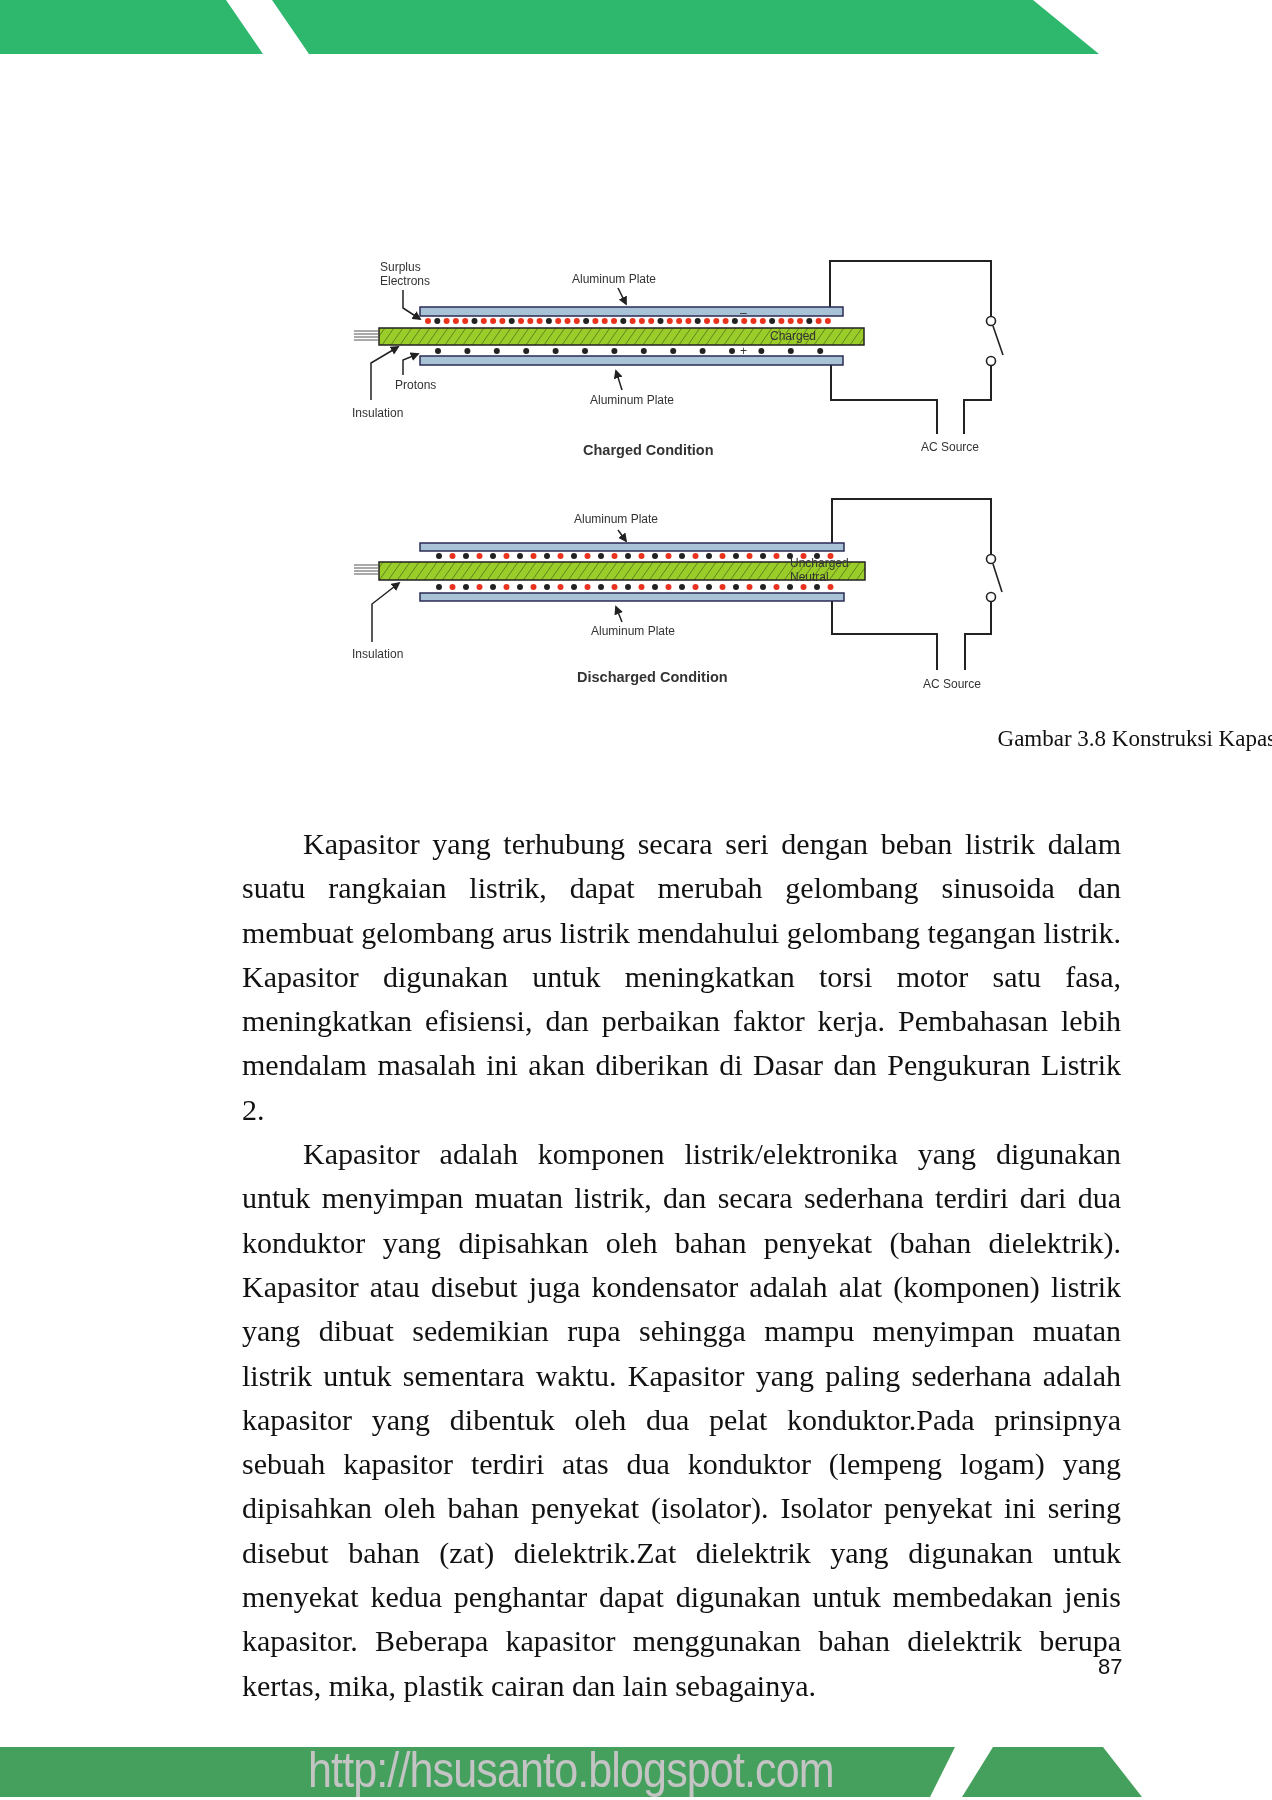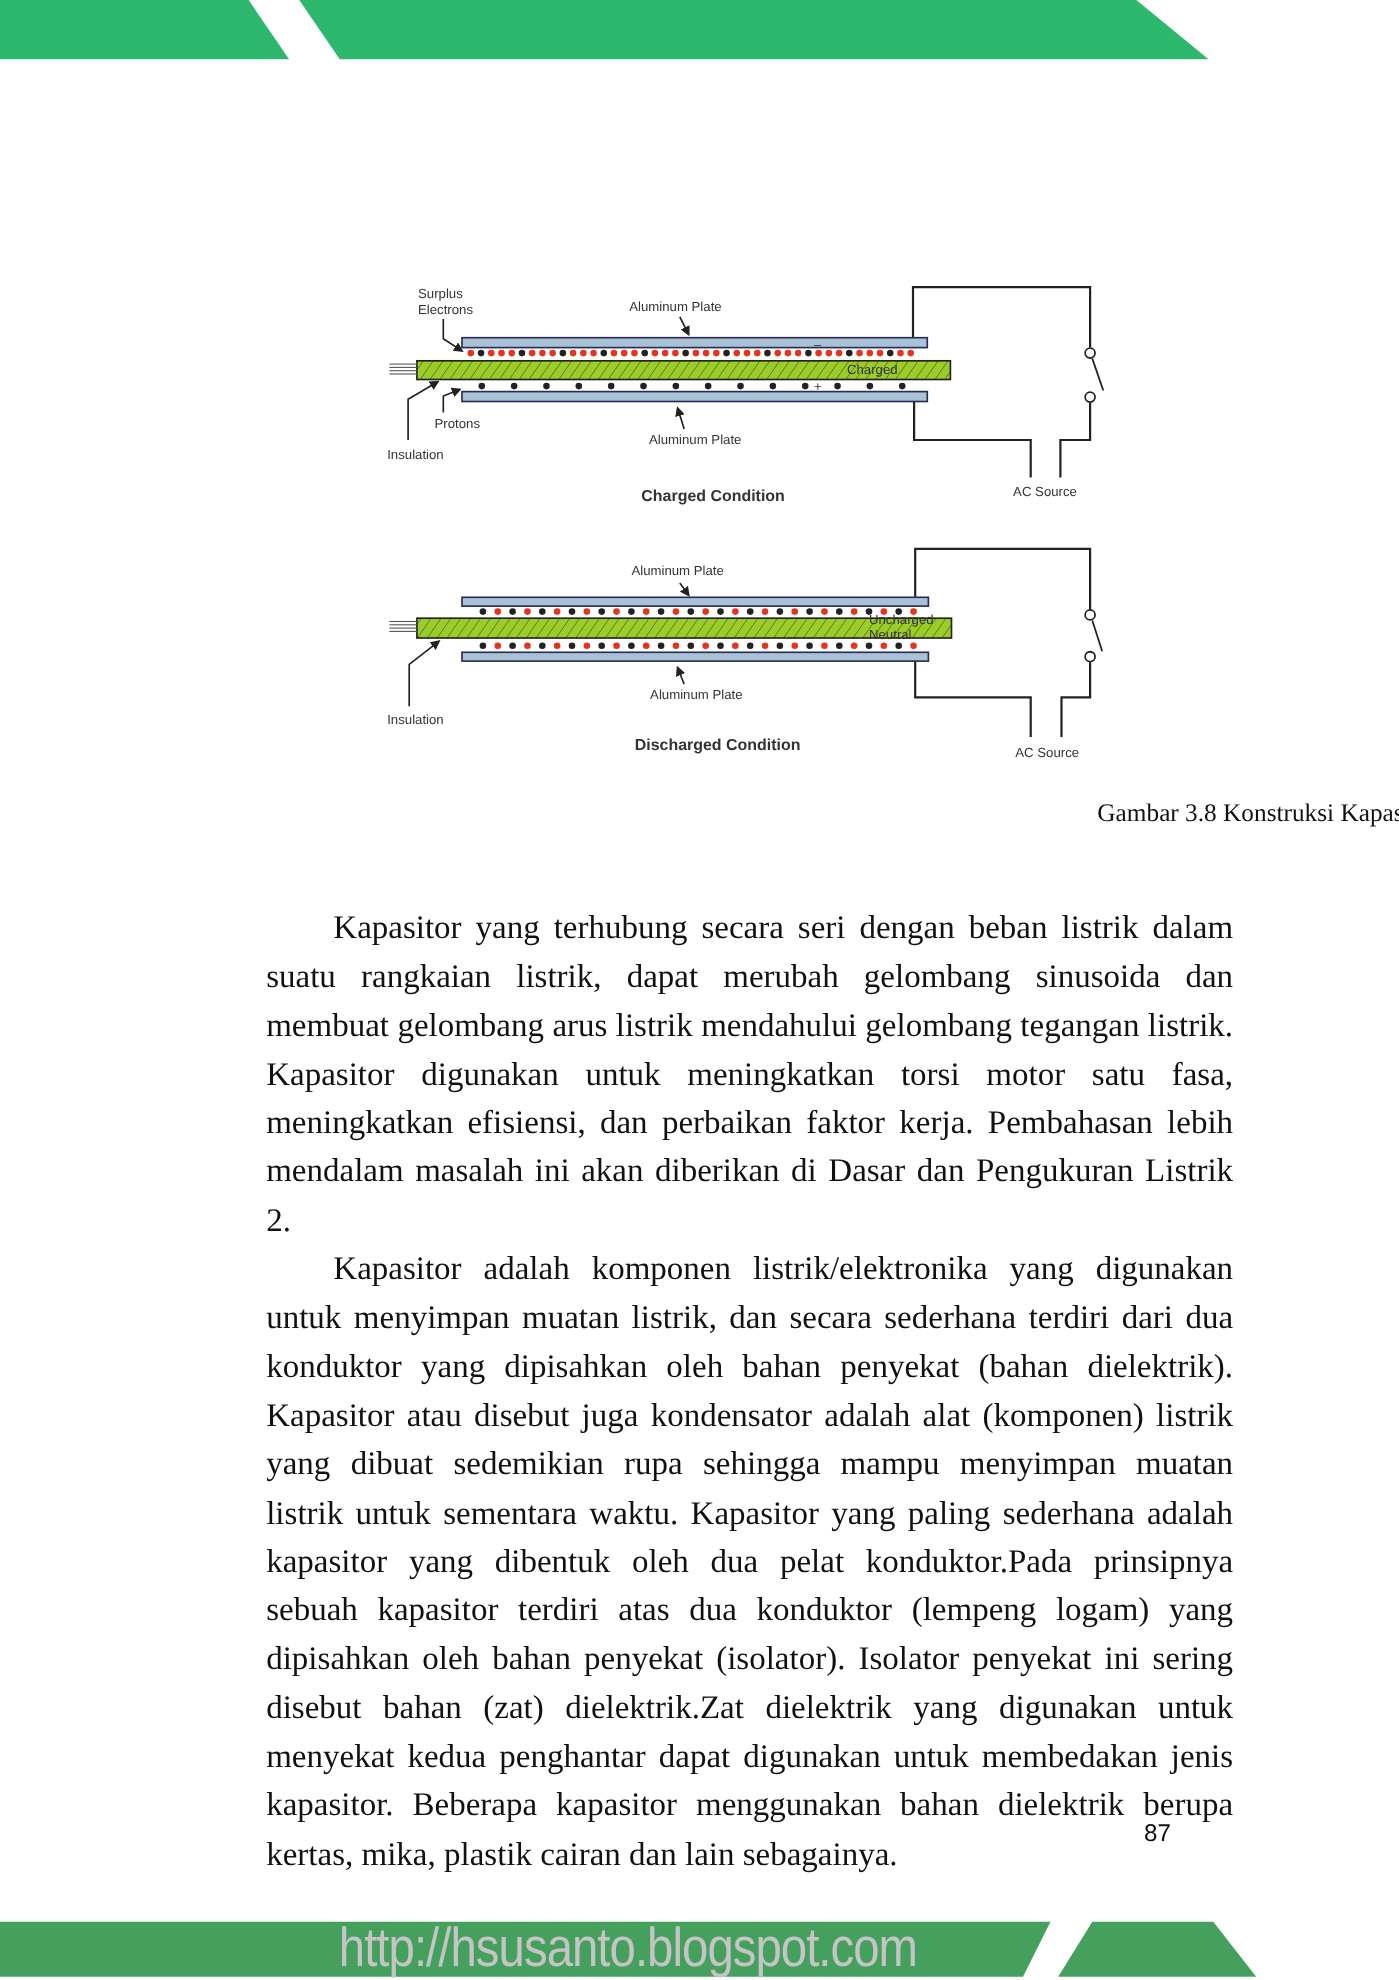--- a/index.html
+++ b/index.html
@@ -7,21 +7,21 @@
   .band { position:absolute; left:0; }
   #top-band { top:0; width:1272px; height:54px; }
   #bottom-band { top:1745px; width:1272px; height:55px; }
   #figure { position:absolute; left:340px; top:250px; width:680px; height:450px; }
   #figure text { font-family:"Liberation Sans", sans-serif; fill:#333; }
   .caption { position:absolute; left:0; width:1272px; top:726px; text-align:right;
     font-family:"Liberation Serif", serif; font-size:23px; color:#111;padding-left:36px; }
   .body-text { position:absolute; left:242px; width:879px; top:822px;
     font-family:"Liberation Serif", serif; font-size:30px; line-height:44.3px; color:#111; }
   .body-text p { margin:0; text-align:justify; text-indent:61px; }
-  .page-number { position:absolute; left:1040px; top:1654px; font-family:"Liberation Sans", sans-serif;
+  .page-number { position:absolute; left:1098px; top:1654px; font-family:"Liberation Sans", sans-serif;
     font-size:22px; color:#111; }
   .watermark { position:absolute; left:308px; top:1741px; font-family:"Liberation Sans", sans-serif;
     font-size:50px; color:#c4c4c4; letter-spacing:-1px; transform:scaleX(0.86); transform-origin:left top;
     white-space:nowrap; }
 </style>
 </head>
 <body>
 
 <svg id="top-band" class="band" viewBox="0 0 1272 54">
   <polygon points="0,0 226,0 263,54 0,54" fill="#2db86e"></polygon>

